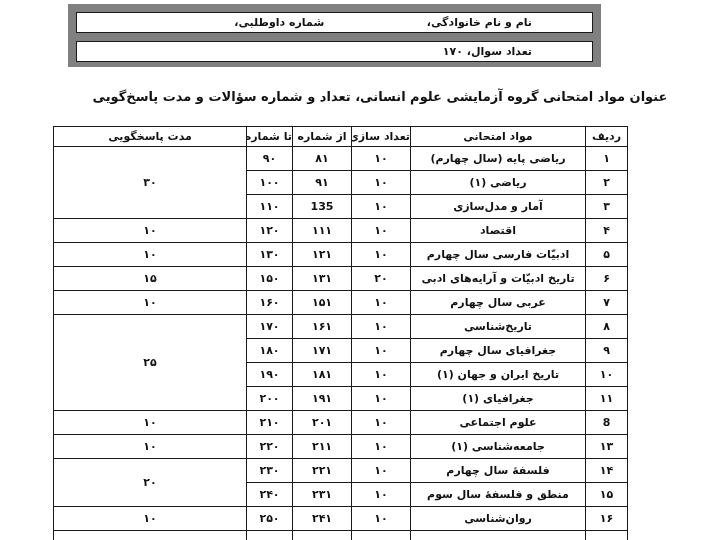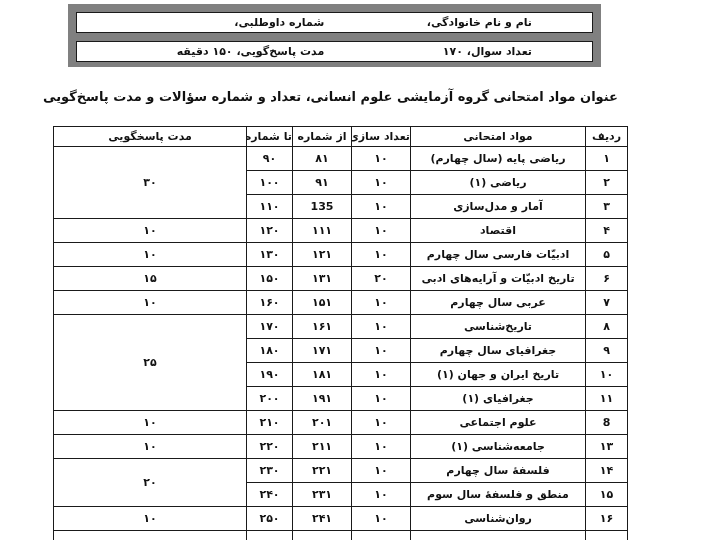--- a/index.html
+++ b/index.html
@@ -30,21 +30,21 @@
     direction: rtl;
   }
   .field-row.r1 { top: 8px; }
   .field-row.r2 { top: 37px; }
   .fr-first  { flex: 0 0 52%; padding-right: 60px; white-space: nowrap; }
   .fr-second { flex: 1; white-space: nowrap; padding-left: 44px; }
 
   
   .doc-title {
     position: absolute; top: 89px; left: 43px; width: 674px;
-    text-align: left;
+    text-align: center;
     font-size: 13px; font-weight: bold;
     direction: rtl;
   }
 
   
   table.exam {
     position: absolute; top: 126px; left: 53px;
     width: 574px;
     border-collapse: collapse;
     table-layout: fixed;
@@ -65,21 +65,20 @@
 
 <div class="page">
 
   <div class="header-box">
     <div class="field-row r1">
       <div class="fr-first">نام و نام خانوادگی،</div>
       <div class="fr-second">شماره داوطلبی،</div>
     </div>
     <div class="field-row r2">
       <div class="fr-first">تعداد سوال، ۱۷۰</div>
-      <div class="fr-second">مدت پاسخ‌گویی، ۱۵۰ دقیقه</div>
     </div>
   </div>
 
   <div class="doc-title">عنوان مواد امتحانی گروه آزمایشی علوم انسانی، تعداد و شماره سؤالات و مدت پاسخ‌گویی</div>
 
   <table class="exam">
     <colgroup>
       <col style="width:42px">
         <col style="width:175px">
         <col style="width:59px">

